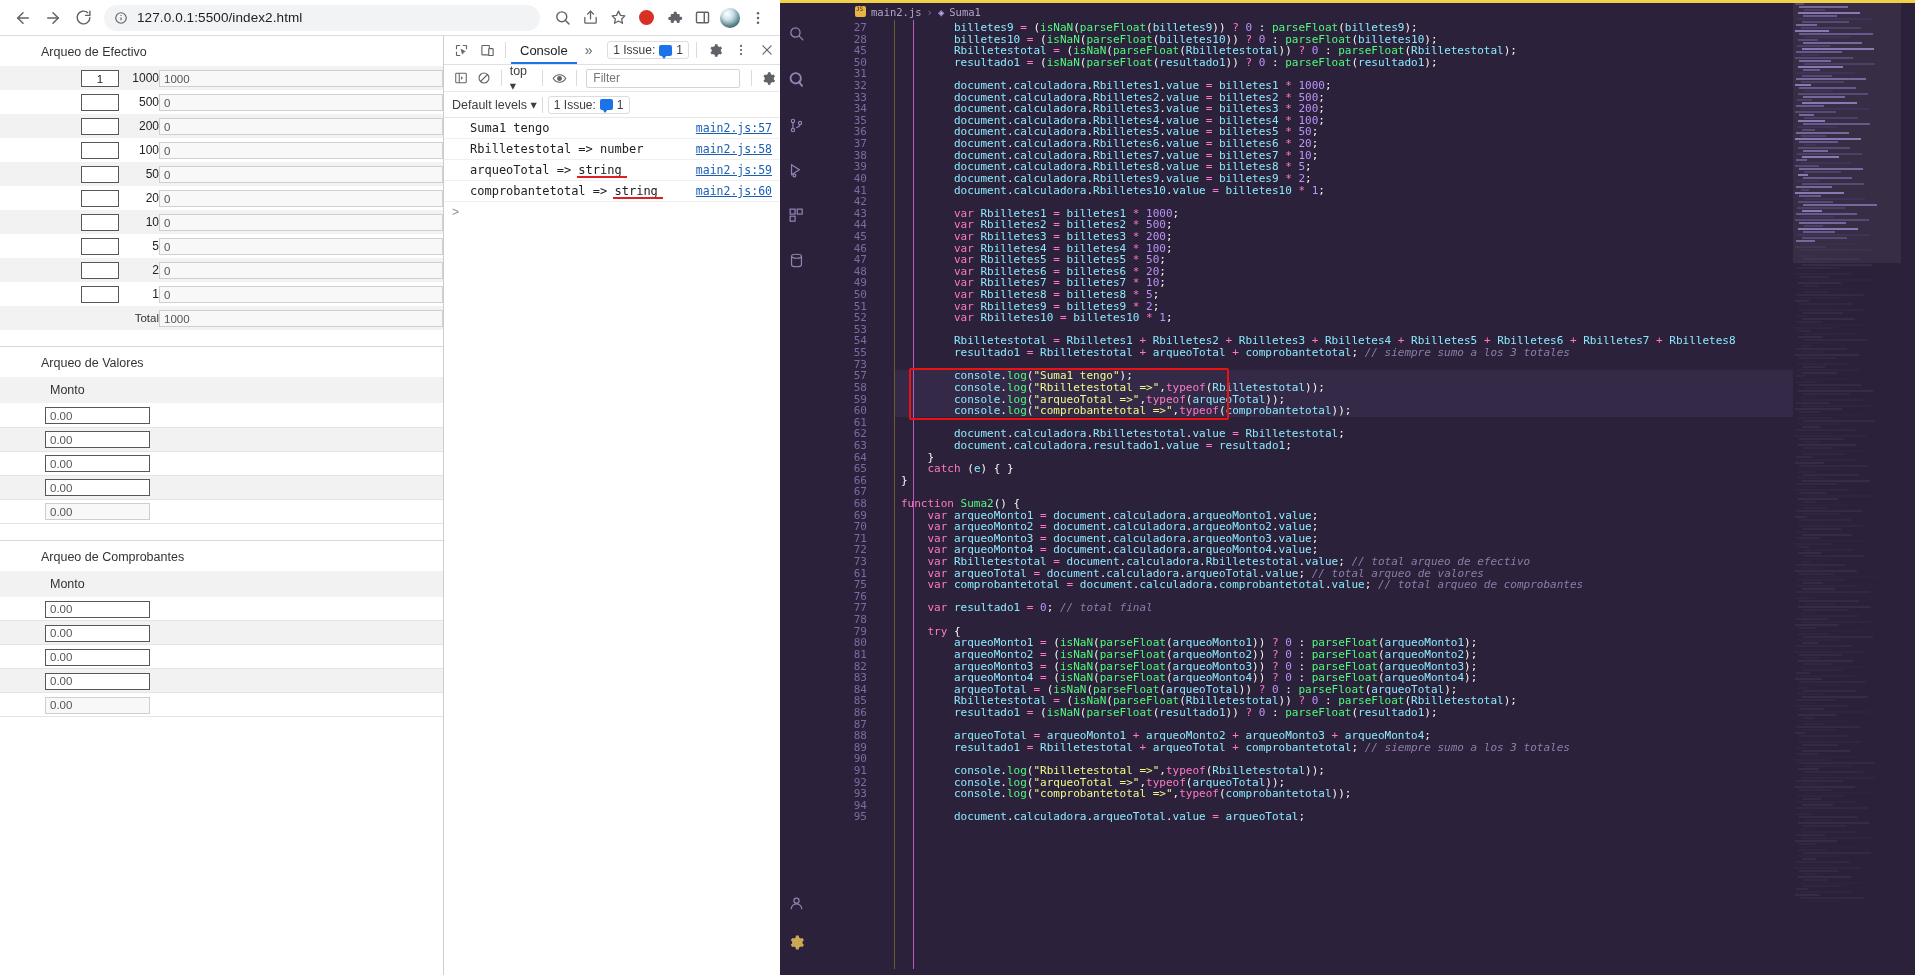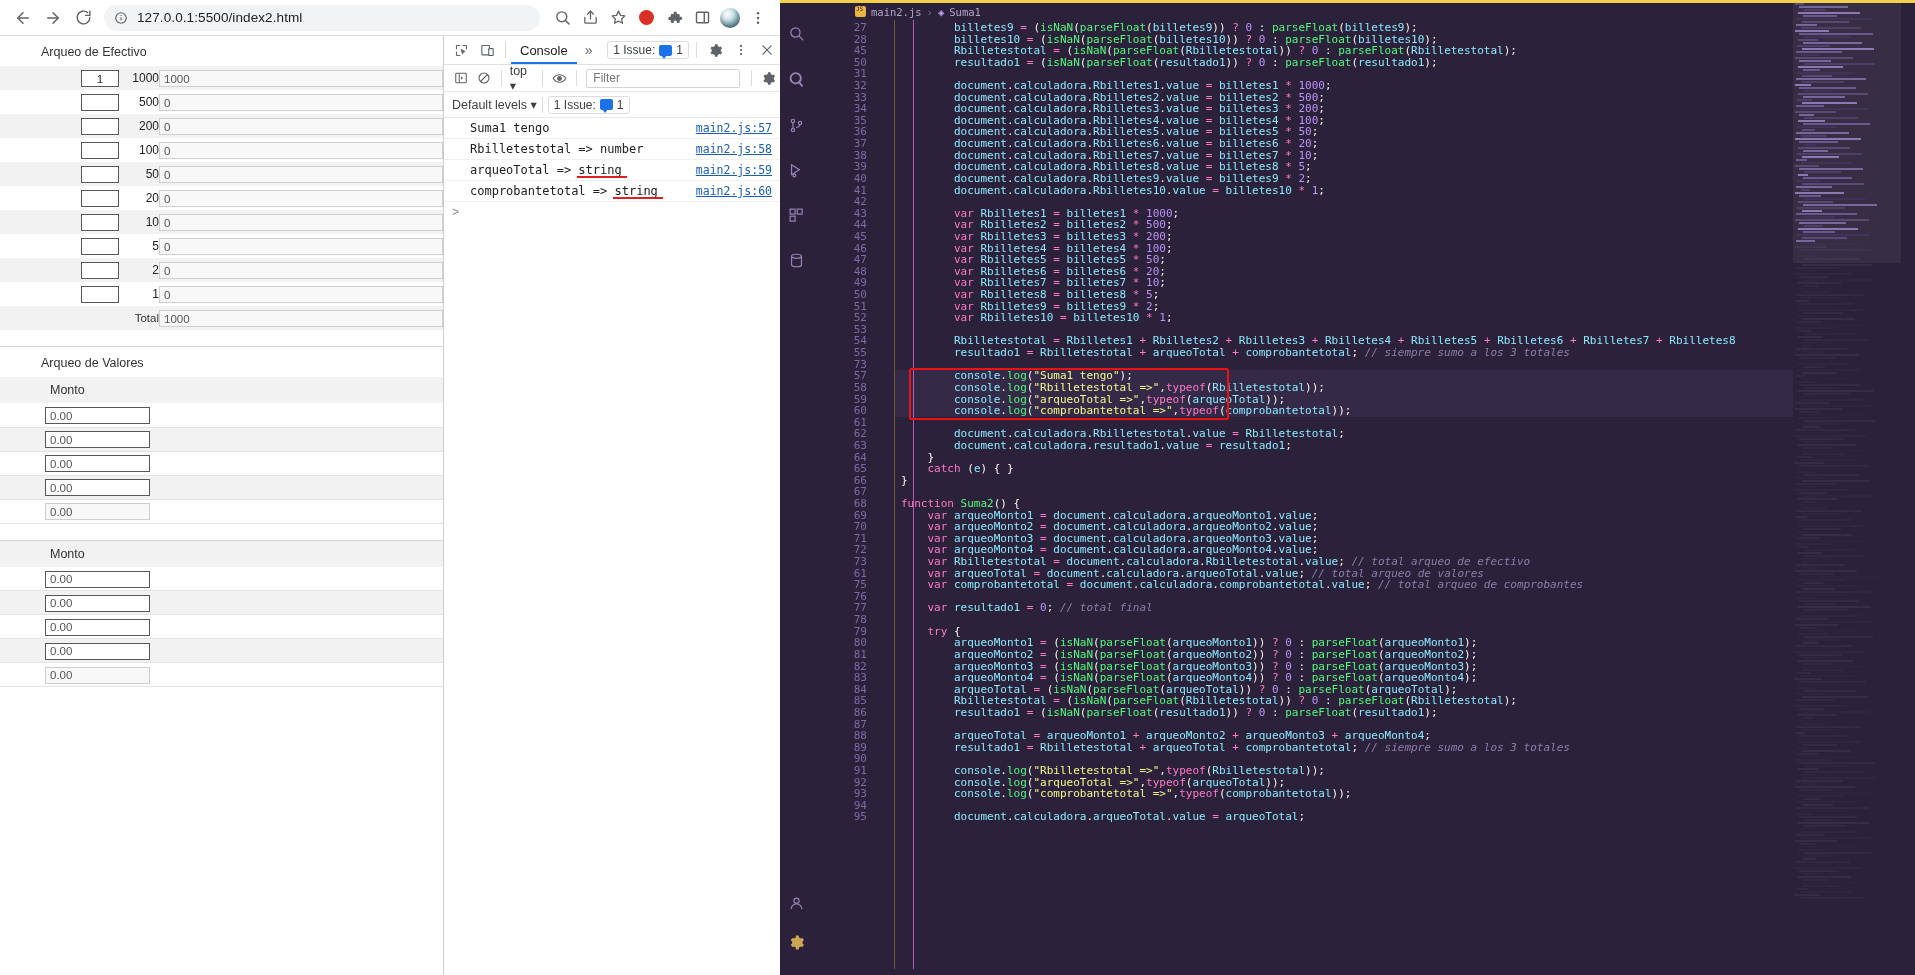--- a/index.html
+++ b/index.html
@@ -498,20 +498,21 @@
           </tr>
           <tr class="row-line">
             <td class="m-pad"></td>
             <td><input class="monto ro" readonly="" value="0.00" style=""></td>
           </tr>
         </tbody>
           </table>
 
         <div class="divider"></div>
 
+        <div class="sect-title">Arqueo de Comprobantes</div>
         <div class="monto-head">Monto</div>
         <table class="monto">
           <tbody>
               <tr class="row-line">
             <td class="m-pad"></td>
             <td><input class="monto" value="0.00" style=""></td>
           </tr>
           <tr class="alt row-line">
             <td class="m-pad"></td>
             <td><input class="monto" value="0.00" style=""></td>

